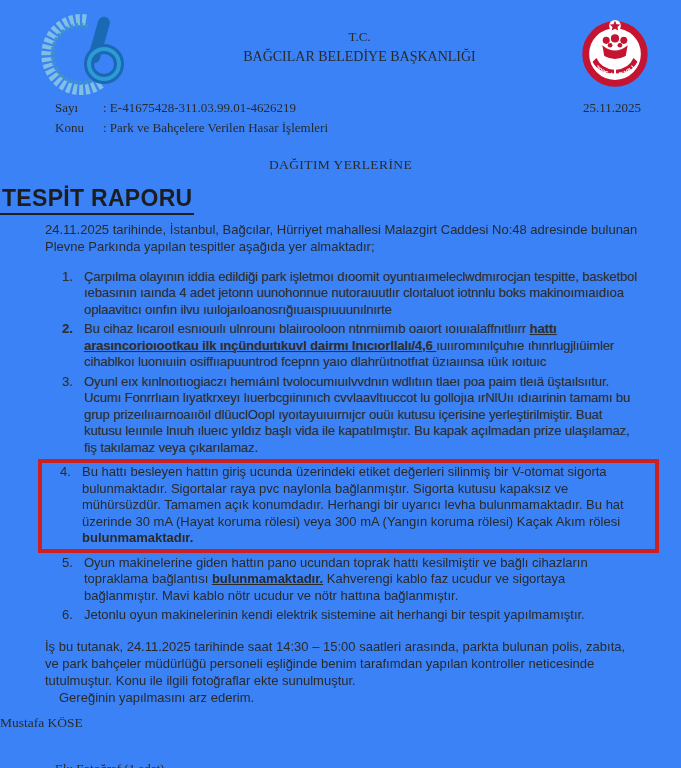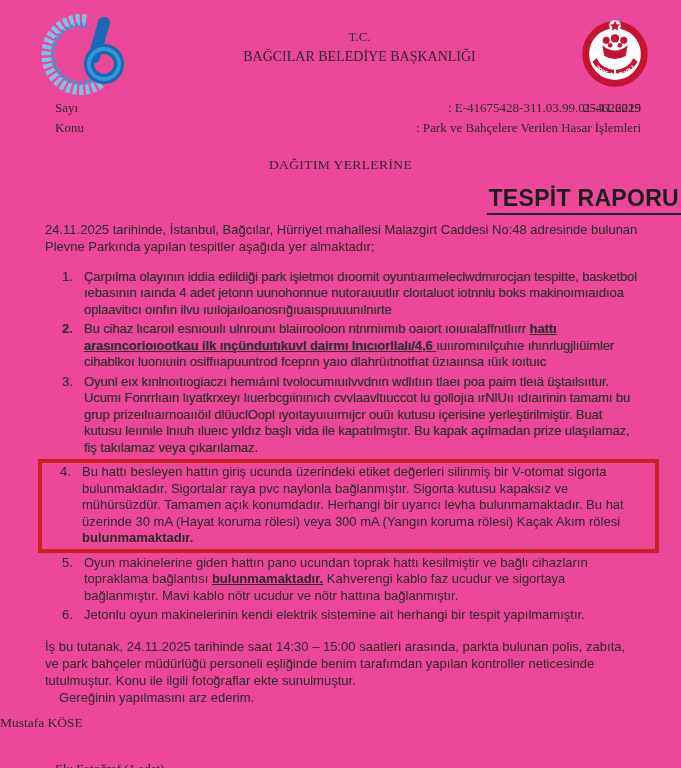--- a/index.html
+++ b/index.html
@@ -1,39 +1,39 @@
 <!DOCTYPE html>
 <html lang="tr"><head>
 <meta charset="utf-8">
 <style>
   html,body{margin:0;padding:0;background:#e8e8e8;}
   .doc{
-    width:681px;height:768px;margin:0 auto;background:#ec4899;
+    width:681px;height:768px;margin:0 auto;background:#3b82f6;
     font-family:"Liberation Sans",sans-serif;color:#2a2a2a;
     position:relative;overflow:hidden;box-sizing:border-box;
   }
   .serif{font-family:"Liberation Serif",serif;}
 
   
   .header{display:flex;justify-content:space-between;align-items:flex-start;
           padding:14px 26px 0 40px;height:90px;box-sizing:border-box;}
   .head-center{flex:1;text-align:center;padding-top:14px;line-height:1.45;}
   .head-tc{font-size:13px;}
   .head-org{font-size:14px;}
   .head-dept{font-size:13.5px;}
 
   
   .meta{padding:8px 40px 0 55px;font-size:13px;position:relative;line-height:1.5;}
-  .meta-row{display:flex;justify-content:space-between;}
+  .meta-row{display:flex;}
   .meta-label{width:48px;}
   .meta-date{position:absolute;right:40px;top:8px;}
 
   .recipient{text-align:center;margin-top:20px;font-size:13.5px;letter-spacing:0.4px;}
 
-  .title-wrap{text-align:right;margin-top:12px;}
+  .title-wrap{text-align:left;margin-top:12px;}
   .title{display:inline-block;font-weight:bold;font-size:23px;letter-spacing:0.3px;
          border-bottom:2.5px solid #1d1d1d;padding:0 2px 1px 2px;color:#1d1d1d;}
 
   .intro{margin:7px 42px 0 45px;font-size:13px;line-height:1.3;}
 
   
   .list{margin:13px 38px 0 62px;font-size:13px;line-height:1.27;}
   .row{display:flex;margin-bottom:3px;}
   .num{flex:0 0 20px;}
   .txt{flex:1;padding-left:2px;}

